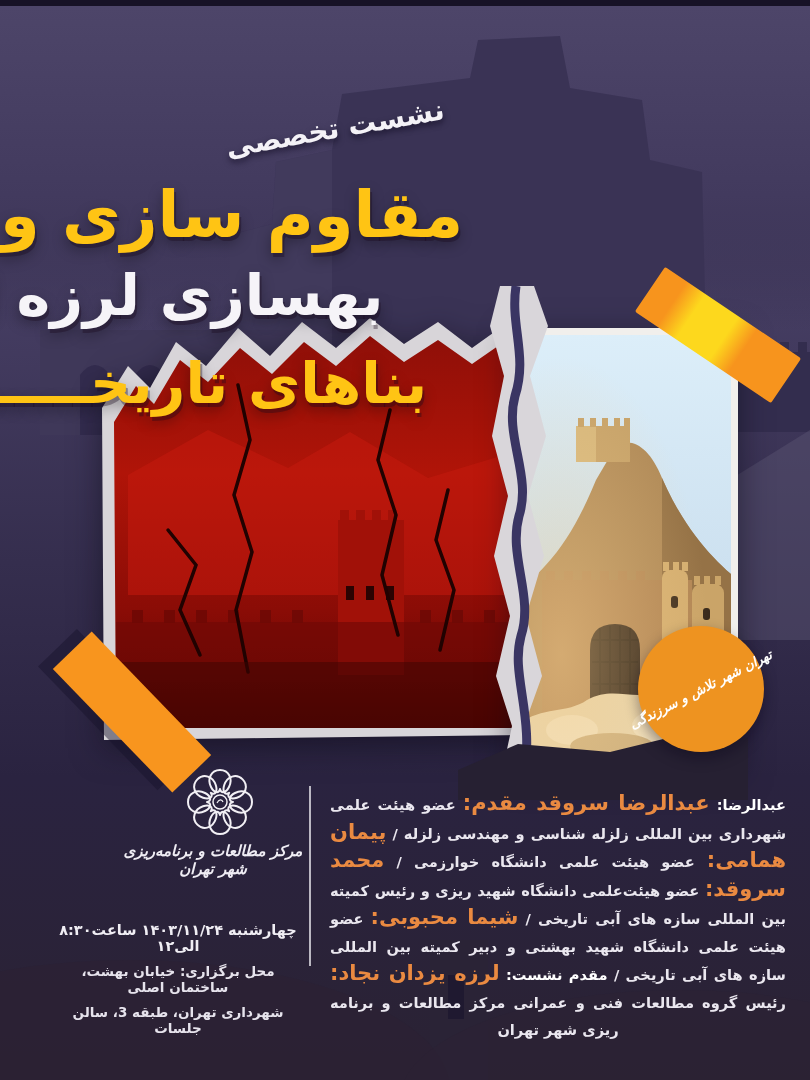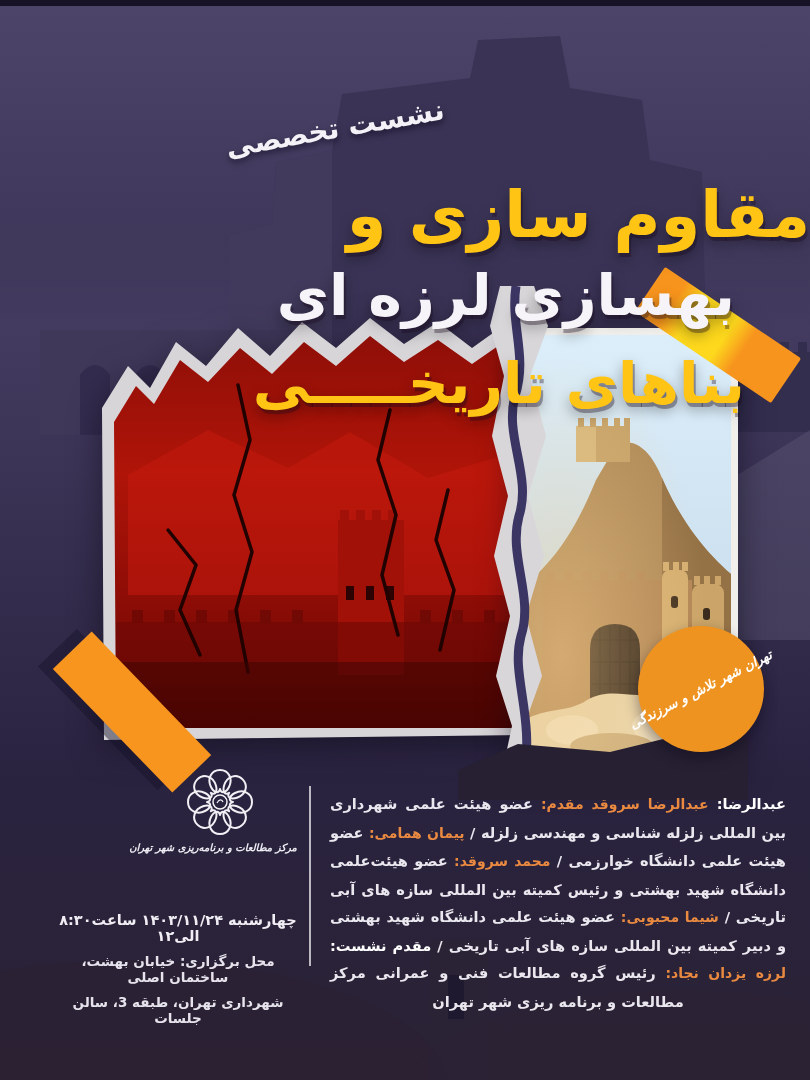--- a/index.html
+++ b/index.html
@@ -11,21 +11,21 @@
   }
   .abs{position:absolute;}
   
   .kicker{
     left:205px; top:112px; width:260px; text-align:center;
     transform:rotate(-10deg);
     color:#f4f2f7; font-size:28px; font-weight:800;
     text-shadow:0 3px 6px rgba(10,5,25,.6);
   }
   
-  .title{width:810px; text-align:right; font-weight:800; letter-spacing:-1px;
+  .title{width:810px; text-align:left; font-weight:800; letter-spacing:-1px;
          text-shadow:2px 4px 0 rgba(25,8,30,.35), 0 6px 14px rgba(0,0,0,.35);}
   .title.l1{left:0; top:178px; font-size:64px; color:#ffc414;}
   .title.l2{left:-75px; top:262px; font-size:57px; color:#f6f4f8;}
   .title.l3{left:-65px; top:350px; font-size:57px; color:#ffc414;}
   
   .shadowed{filter:drop-shadow(0 8px 16px rgba(5,3,15,.5));}
   .tape{
     left:636px; top:308px; width:164px; height:54px;
     transform:rotate(34deg); border-radius:2px;
     background:linear-gradient(90deg,#f7941d 0%,#f7941d 16%,#fdd81d 30%,#fdd81d 54%,#f7941d 68%,#f7941d 100%);
@@ -40,33 +40,33 @@
     background:#ee9320; display:flex; align-items:center; justify-content:center;
     box-shadow:0 6px 14px rgba(10,6,25,.4);
   }
   .badge span{
     transform:rotate(-27deg); white-space:nowrap;
     color:#fff; font-size:13px; font-weight:800; font-style:italic;
   }
   
   .org-caption{
     left:118px; top:842px; width:190px; text-align:center;
-    color:#efedf4; font-size:10px; font-weight:700; font-style:italic;
+    color:#efedf4; font-size:15px; font-weight:700; font-style:italic;
   }
   .sched{left:52px; top:906px; width:252px; text-align:center; color:#f0eef4;}
-  .sched .d1{font-size:14.5px; font-weight:800; margin:6px 0 9px 0;}
+  .sched .d1{font-size:14.5px; font-weight:800; margin:16px 0 9px 0;}
   .sched .d2,.sched .d3{font-size:13.5px; font-weight:600; margin:0 0 9px 0; color:#e6e3ec;}
   .vdivider{left:309px; top:786px; width:2px; height:180px; background:#d5d2db; opacity:.85;}
   .speakers{
     left:330px; top:790px; width:456px; margin:0;
     font-size:14.6px; line-height:27.5px; font-weight:600; color:#eae7ef;
     text-align:justify; text-align-last:center;
   }
   .sp-label{color:#ffffff; font-weight:800;}
-  .sp-name{color:#ea8a41; font-weight:800; font-size:14px;}
+  .sp-name{color:#ea8a41; font-weight:800; font-size:21px;}
 </style>
 </head>
 <body>
 
 <div class="poster">
 
   <svg class="abs" style="left:0;top:0" width="810" height="1080" viewBox="0 0 810 1080">
     <defs>
       <linearGradient id="skyg" x1="0" y1="0" x2="0" y2="1">
         <stop offset="0" stop-color="#4d4569"></stop>
@@ -297,21 +297,21 @@
 
   <div class="abs vdivider"></div>
 
   <p class="abs speakers">
     <span class="sp-label">عبدالرضا:</span>
     <span class="sp-name">عبدالرضا سروقد مقدم:</span>
     <span class="sp-role">عضو هیئت علمی شهرداری بین المللی زلزله شناسی و مهندسی زلزله /</span>
     <span class="sp-name">پیمان همامی:</span>
     <span class="sp-role">عضو هیئت علمی دانشگاه خوارزمی /</span>
     <span class="sp-name">محمد سروقد:</span>
-    <span class="sp-role">عضو هیئت‌علمی دانشگاه شهید بهشتی و رئیس کمیته بین المللی سازه های آبی تاریخی /</span>
+    <span class="sp-role">عضو هیئت‌علمی دانشگاه شهید ریزی و رئیس کمیته بین المللی سازه های آبی تاریخی /</span>
     <span class="sp-name">شیما محبوبی:</span>
     <span class="sp-role">عضو هیئت علمی دانشگاه شهید بهشتی و دبیر کمیته بین المللی سازه های آبی تاریخی /</span>
     <span class="sp-label">مقدم نشست:</span>
     <span class="sp-name">لرزه یزدان نجاد:</span>
     <span class="sp-role">رئیس گروه مطالعات فنی و عمرانی مرکز مطالعات و برنامه ریزی شهر تهران</span>
   </p>
 
 </div>
 
 </body></html>

